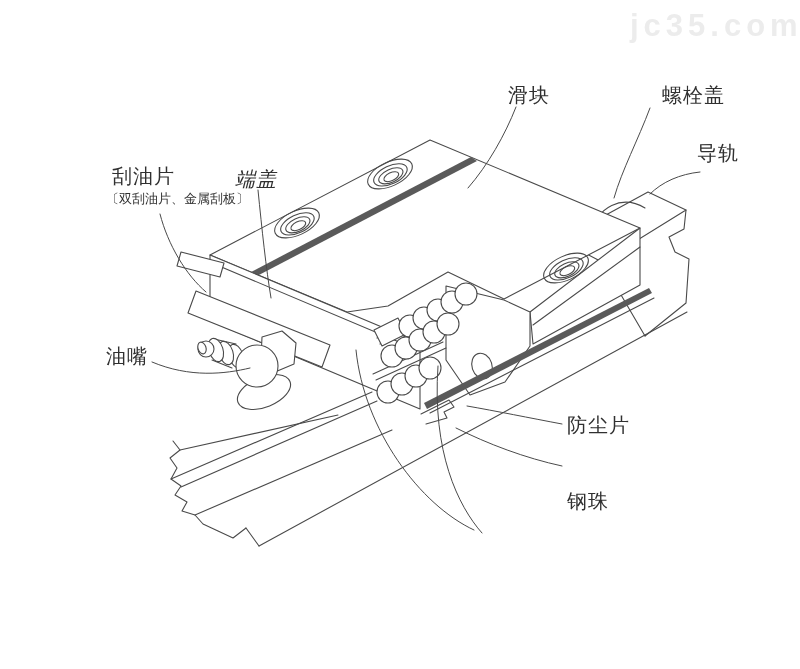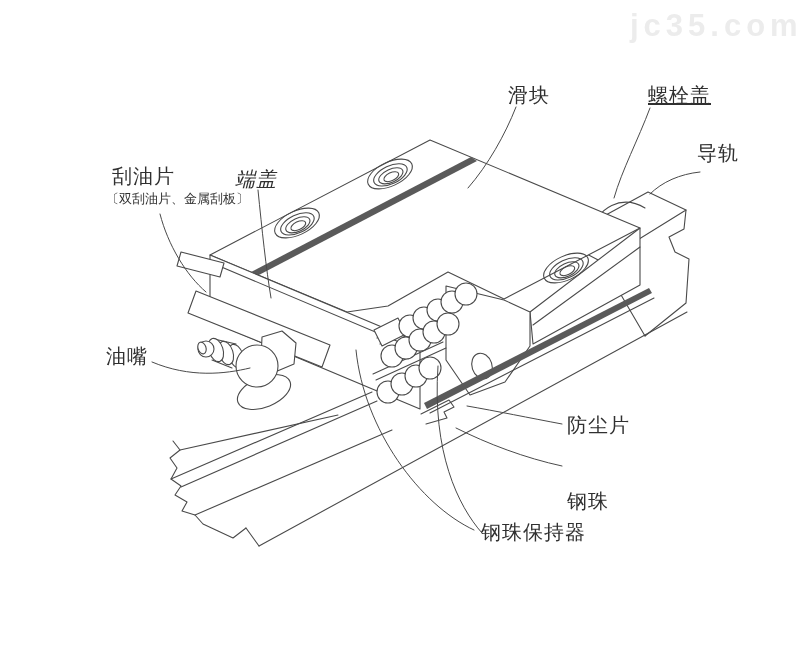--- a/index.html
+++ b/index.html
@@ -136,24 +136,23 @@
       <path d="M258,190 C262,230 266,268 271,298"></path>
       <path d="M152,362 C190,378 225,374 250,368"></path>
       <path d="M562,424 C530,418 496,411 467,406"></path>
       <path d="M562,466 C525,458 488,444 456,428"></path>
       <path d="M474,530 C420,505 364,430 356,350"></path>
       <path d="M482,533 C458,506 432,452 438,366"></path>
     </g>
   </svg>
 
   <div class="lbl" style="left:508px;top:82px;">滑块</div>
-  <div class="lbl" style="left:648px;top:82px;text-decoration:underline;">螺栓盖</div>
+  <div class="lbl" style="left:662px;top:82px;">螺栓盖</div>
   <div class="lbl" style="left:697px;top:140px;">导轨</div>
   <div class="lbl" style="left:112px;top:163px;">刮油片</div>
   <div class="lbl small" style="left:62px;top:190px;margin-left:44px;">〔双刮油片、金属刮板〕</div>
   <div class="lbl" style="left:235px;top:166px;font-style:italic;">端盖</div>
   <div class="lbl" style="left:106px;top:343px;">油嘴</div>
   <div class="lbl" style="left:567px;top:412px;">防尘片</div>
   <div class="lbl" style="left:567px;top:452px;margin-top:36px;">钢珠</div>
-  <div class="lbl" style="left:481px;top:519px;">钢珠保持器</div>
 
 
 </div>
 
 </body></html>

